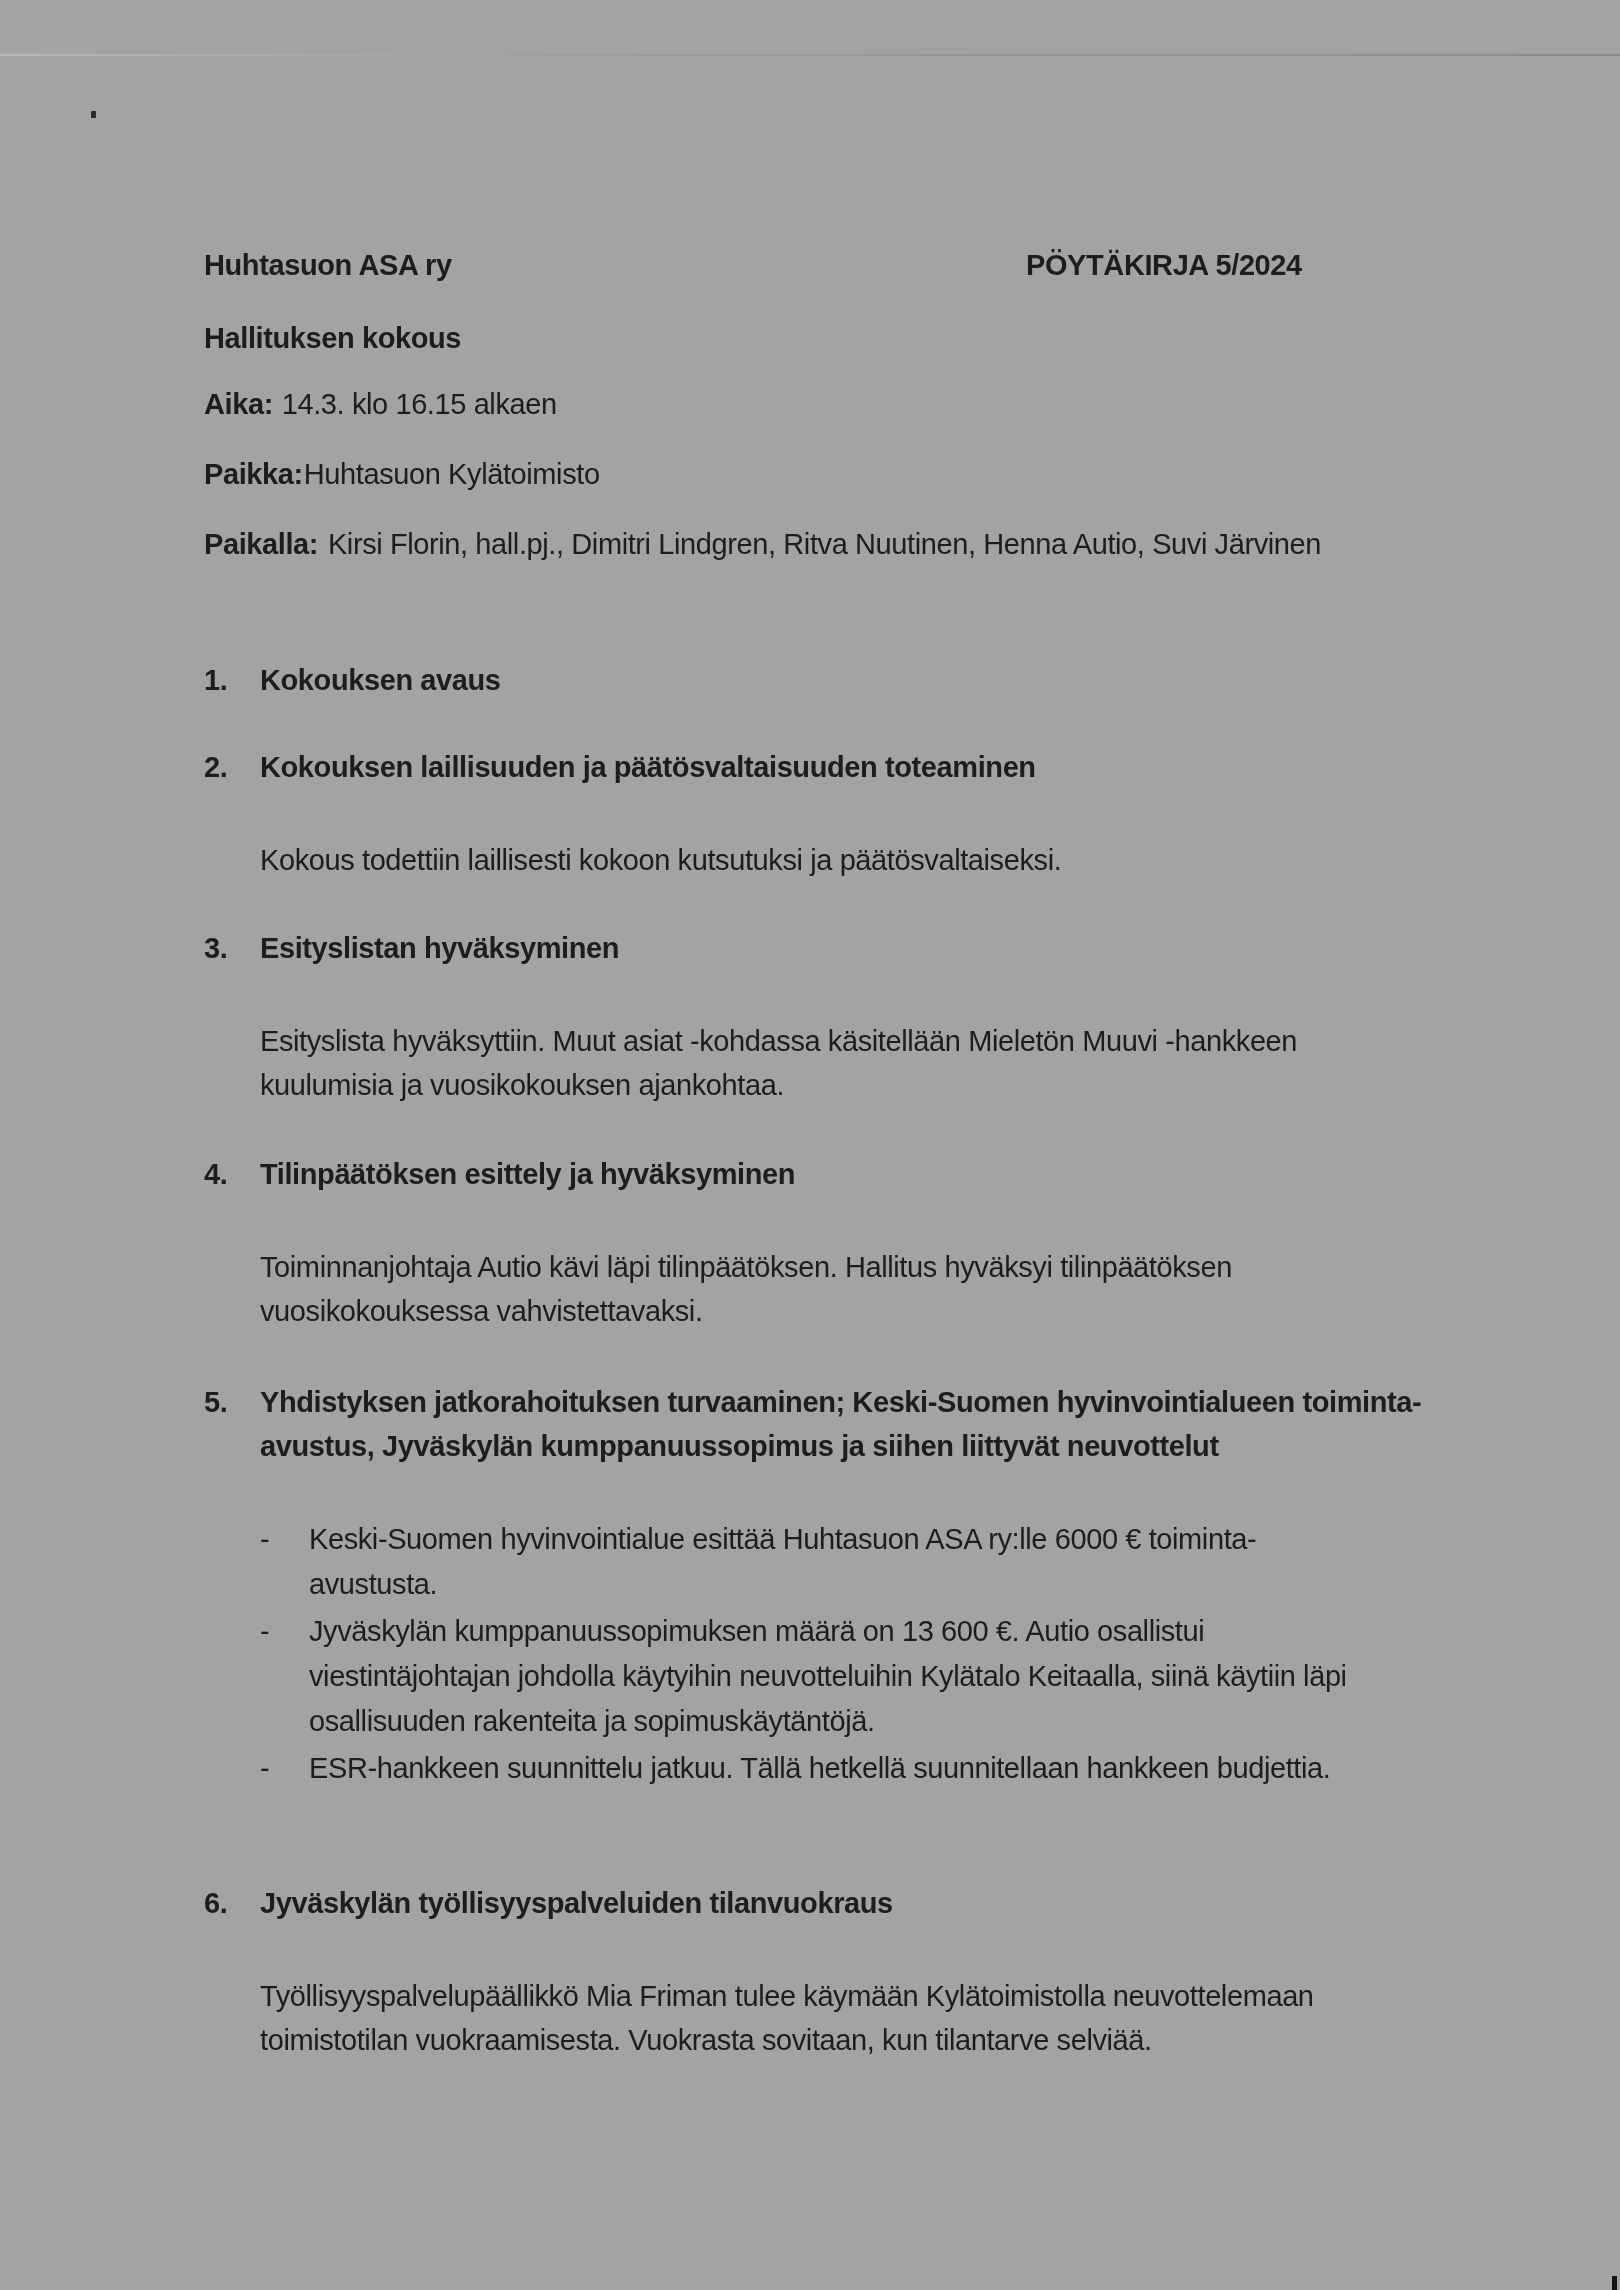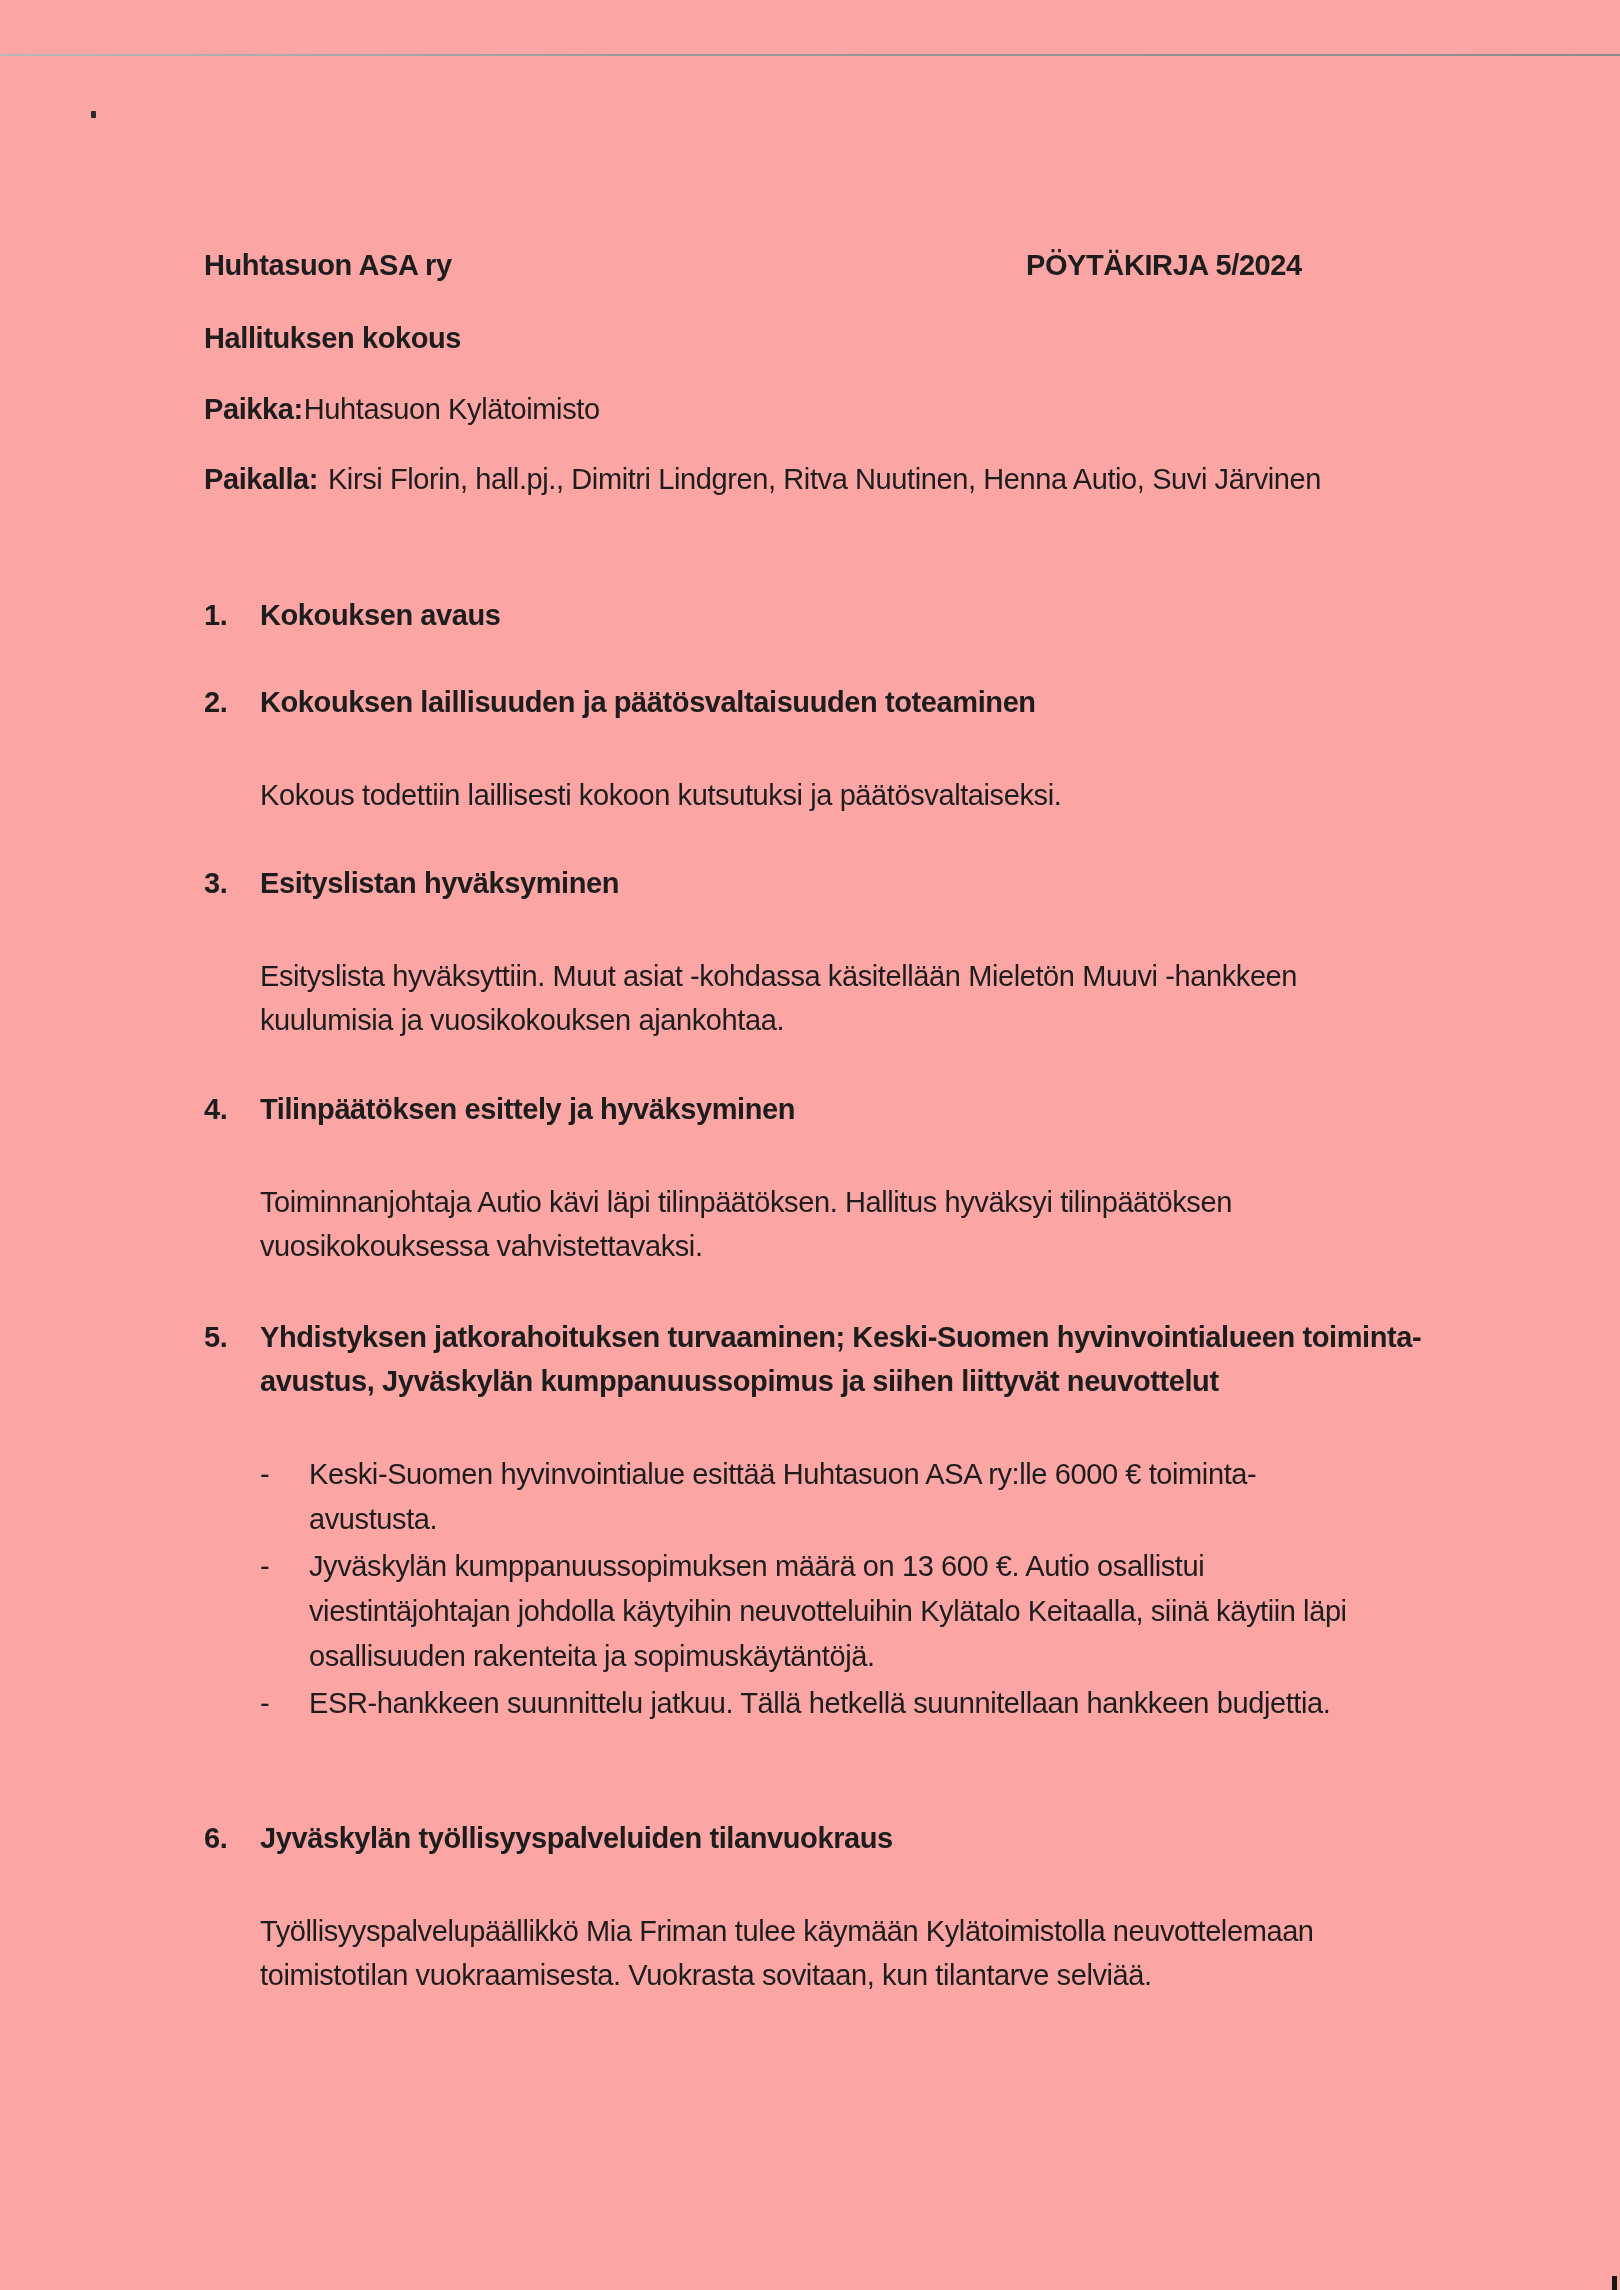--- a/index.html
+++ b/index.html
@@ -1,19 +1,19 @@
 <!DOCTYPE html>
 <html><head>
 <meta charset="utf-8">
 <style>
   html,body { margin:0; padding:0; background:#e8e8e8; }
   .doc-page {
     position:relative;
     width:1620px; height:2291px;
-    background:#fca5a5;
+    background:#a3a3a3;
     font-family:"Liberation Sans", sans-serif;
     font-size:29px; line-height:44px;
     color:#1d1d1d;
     letter-spacing:-0.4px;
     overflow:hidden;
   }
   
   .top-rule {
     position:absolute; top:54px; left:0; width:100%; height:2px;
     background:linear-gradient(to right,#b8b8b8 0%,#9a9a9a 40%,#8c8c8c 100%);
@@ -66,20 +66,23 @@
 
   <div class="content">
 
     <p class="header-row">
       <span class="org-name">Huhtasuon ASA ry</span>
       <span class="doc-type">PÖYTÄKIRJA 5/2024</span>
     </p>
 
     <p class="meeting-type">Hallituksen kokous</p>
 
+    <p class="kv-aika">
+      <span class="b">Aika:</span><span class="gap9">14.3. klo 16.15 alkaen</span>
+    </p>
 
     <p class="kv-paikka">
       <span class="b">Paikka:</span><span class="gap3">Huhtasuon Kylätoimisto</span>
     </p>
 
     <p class="kv-paikalla">
       <span class="b">Paikalla:</span><span class="gap10">Kirsi Florin, hall.pj., Dimitri Lindgren, Ritva Nuutinen, Henna Autio, Suvi Järvinen</span>
     </p>
 
     <div class="section mt-s1">

